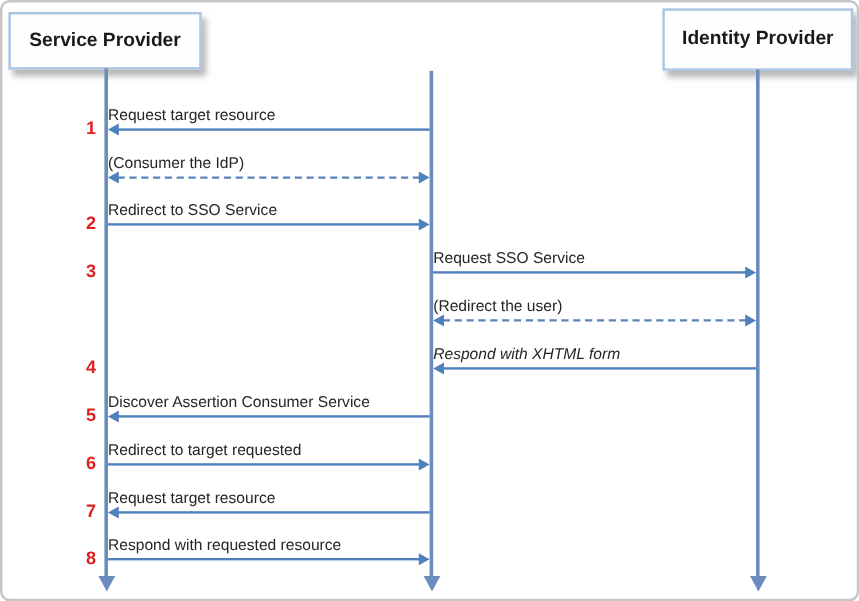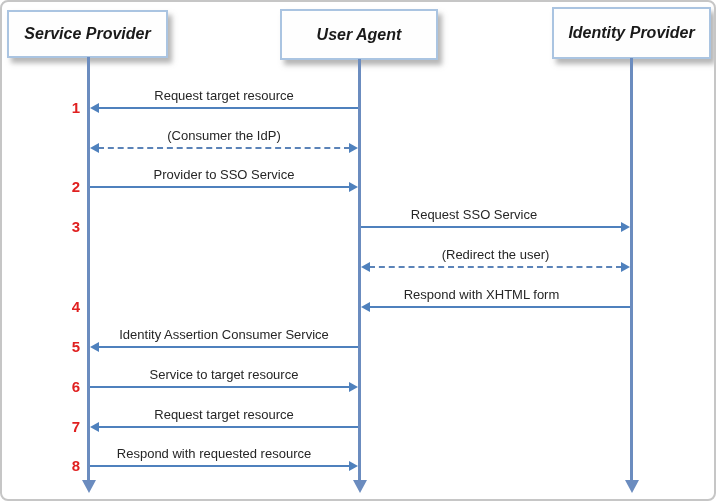--- a/index.html
+++ b/index.html
@@ -14,21 +14,20 @@
     font-family:"Liberation Sans", sans-serif;
   }
   .actor-box {
     position:absolute;
     background:#fefefe;
     border:2px solid #aac4e1;
     box-shadow:4px 5px 5px rgba(110,110,110,0.5);
     display:flex; align-items:center; justify-content:center;
     font-weight:bold; font-size:16px; color:#1a1a1a;
     box-sizing:border-box;
-    font-style:italic;
   }
   #box-sp  { left:5px;   top:8px; width:161px; height:48px; }
   #box-ua  { left:278px; top:7px; width:158px; height:51px; }
   #box-idp { left:550px; top:5px; width:159px; height:52px; }
 
   .lifeline { position:absolute; width:3px; background:#6b8cbf; }
   #life-sp  { left:85px;  top:55px; height:423px; }
   #life-ua  { left:356px; top:57px; height:421px; }
   #life-idp { left:628px; top:56px; height:422px; }
 
@@ -38,21 +37,21 @@
     border-right:7px solid transparent;
     border-top:13px solid #6b8cbf;
   }
   #la-sp  { left:80px;  top:478px; }
   #la-ua  { left:351px; top:478px; }
   #la-idp { left:623px; top:478px; }
 
   .msg-label {
     position:absolute;
     font-size:13px; line-height:15px;
-    color:#262626; text-align:center;
+    color:#262626; 
     white-space:nowrap;
   }
   .msg-line {
     position:absolute; height:0;
     border-top:2px solid #4f81bd;
   }
   .msg-line.dashed { border-top-style:dashed; border-top-color:#5b83b8; }
   .head {
     position:absolute; width:0; height:0;
     border-top:5px solid transparent;
@@ -68,23 +67,20 @@
   }
 </style>
 </head>
 <body>
 
 <div class="frame">
 
   <div class="actor-box" id="box-sp">
     <span>Service Provider</span>
   </div>
-  <div class="actor-box" id="box-ua">
-    <span>User Agent</span>
-  </div>
   <div class="actor-box" id="box-idp">
     <span>Identity Provider</span>
   </div>
 
   <div class="lifeline" id="life-sp"></div>
   <div class="lifeline" id="life-ua"></div>
   <div class="lifeline" id="life-idp"></div>
 
   <div class="life-arrow" id="la-sp"></div>
   <div class="life-arrow" id="la-ua"></div>
@@ -92,41 +88,41 @@
 
   <div id="messages">
       <div class="msg-label" style="left: 88px; width: 268px; top: 86px;">Request target resource</div>
       <div class="msg-line" style="left: 96px; width: 260px; top: 105px;"></div>
       <div class="head left" style="left: 88px; top: 101px;"></div>
       <div class="step-num" style="left: 52px; top: 97px;">1</div>
       <div class="msg-label" style="left: 88px; width: 268px; top: 126px;">(Consumer the IdP)</div>
       <div class="msg-line dashed" style="left: 96px; width: 252px; top: 145px;"></div>
       <div class="head left" style="left: 88px; top: 141px;"></div>
       <div class="head right" style="left: 347px; top: 141px;"></div>
-      <div class="msg-label" style="left: 88px; width: 268px; top: 165px;">Provider to SSO Service</div>
+      <div class="msg-label" style="left: 88px; width: 268px; top: 165px;">Redirect to SSO Service</div>
       <div class="msg-line" style="left: 88px; width: 260px; top: 184px;"></div>
       <div class="head right" style="left: 347px; top: 180px;"></div>
       <div class="step-num" style="left: 52px; top: 176px;">2</div>
       <div class="msg-label" style="left: 359px; width: 226px; top: 205px;">Request SSO Service</div>
       <div class="msg-line" style="left: 359px; width: 261px; top: 224px;"></div>
       <div class="head right" style="left: 619px; top: 220px;"></div>
       <div class="step-num" style="left: 52px; top: 216px;">3</div>
       <div class="msg-label" style="left: 359px; width: 269px; top: 245px;">(Redirect the user)</div>
       <div class="msg-line dashed" style="left: 367px; width: 253px; top: 264px;"></div>
       <div class="head left" style="left: 359px; top: 260px;"></div>
       <div class="head right" style="left: 619px; top: 260px;"></div>
-      <div class="msg-label" style="left: 359px; width: 241px; top: 285px;">Respond with XHTML form</div>
+      <div class="msg-label" style="left: 359px; width: 241px; top: 285px; font-style: italic;">Respond with XHTML form</div>
       <div class="msg-line" style="left: 367px; width: 261px; top: 304px;"></div>
       <div class="head left" style="left: 359px; top: 300px;"></div>
       <div class="step-num" style="left: 52px; top: 296px;">4</div>
-      <div class="msg-label" style="left: 88px; width: 268px; top: 325px;">Identity Assertion Consumer Service</div>
+      <div class="msg-label" style="left: 88px; width: 268px; top: 325px;">Discover Assertion Consumer Service</div>
       <div class="msg-line" style="left: 96px; width: 260px; top: 344px;"></div>
       <div class="head left" style="left: 88px; top: 340px;"></div>
       <div class="step-num" style="left: 52px; top: 336px;">5</div>
-      <div class="msg-label" style="left: 88px; width: 268px; top: 365px;">Service to target resource</div>
+      <div class="msg-label" style="left: 88px; width: 268px; top: 365px;">Redirect to target requested</div>
       <div class="msg-line" style="left: 88px; width: 260px; top: 384px;"></div>
       <div class="head right" style="left: 347px; top: 380px;"></div>
       <div class="step-num" style="left: 52px; top: 376px;">6</div>
       <div class="msg-label" style="left: 88px; width: 268px; top: 405px;">Request target resource</div>
       <div class="msg-line" style="left: 96px; width: 260px; top: 424px;"></div>
       <div class="head left" style="left: 88px; top: 420px;"></div>
       <div class="step-num" style="left: 52px; top: 416px;">7</div>
       <div class="msg-label" style="left: 88px; width: 248px; top: 444px;">Respond with requested resource</div>
       <div class="msg-line" style="left: 88px; width: 260px; top: 463px;"></div>
       <div class="head right" style="left: 347px; top: 459px;"></div>

